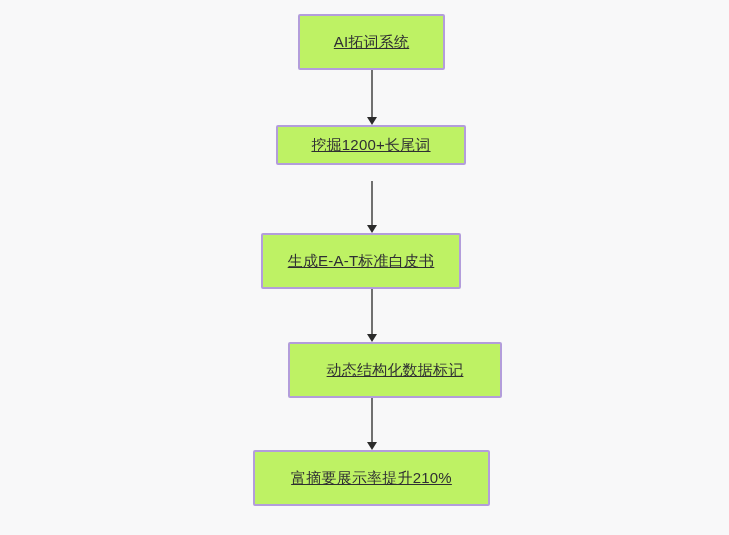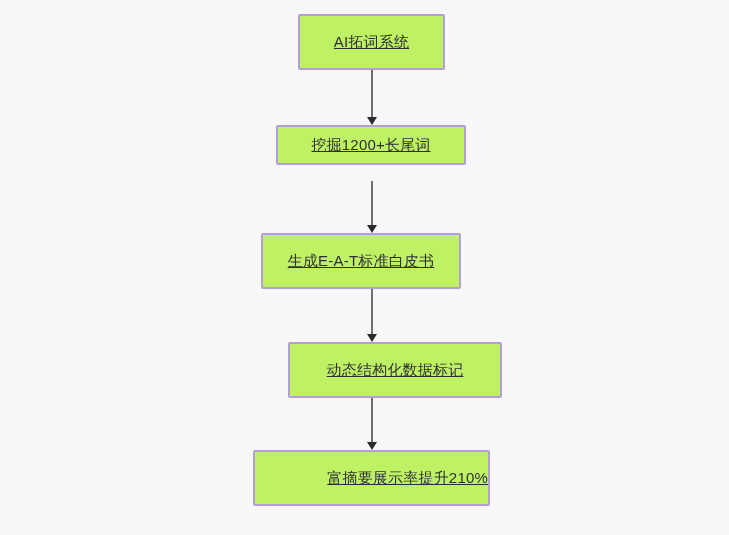--- a/index.html
+++ b/index.html
@@ -98,17 +98,17 @@
 
   <div class="node" style="left:264px; top:342px; width:214px; height:56px;margin-left:24px;">
     <span class="node-label">动态结构化数据标记</span>
   </div>
 
   <div class="connector" style="left:371px; top:398px; width:2px; height:52px;">
     <div class="connector-line" style="height:44px;"></div>
     <div class="connector-arrow"></div>
   </div>
 
-  <div class="node" style="left:253px; top:450px; width:237px; height:56px;justify-content:flex-end;">
+  <div class="node" style="left:253px; top:450px; width:237px; height:56px;">
     <span class="node-label">富摘要展示率提升210%</span>
   </div>
 
 </div>
 
 </body></html>

